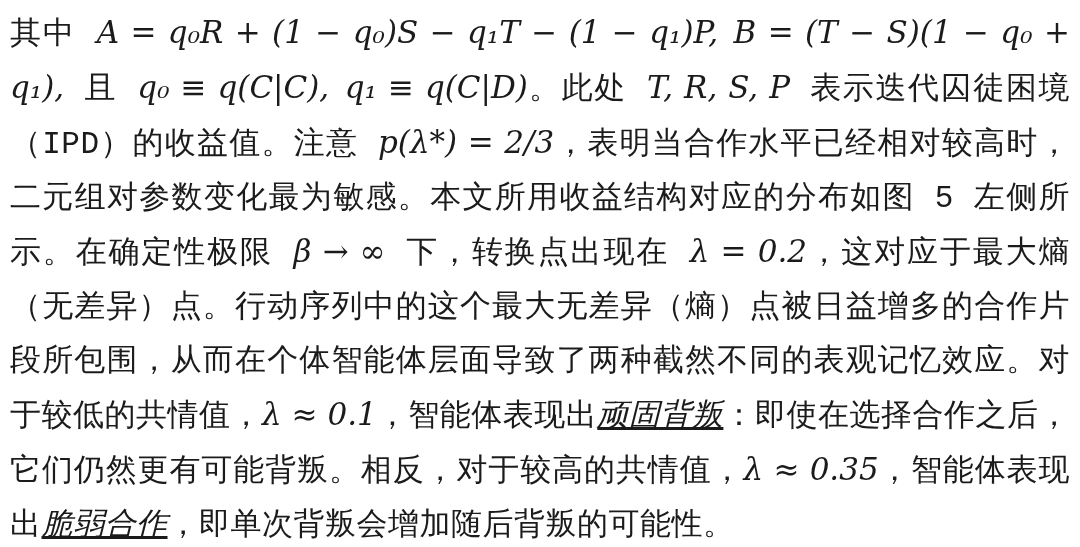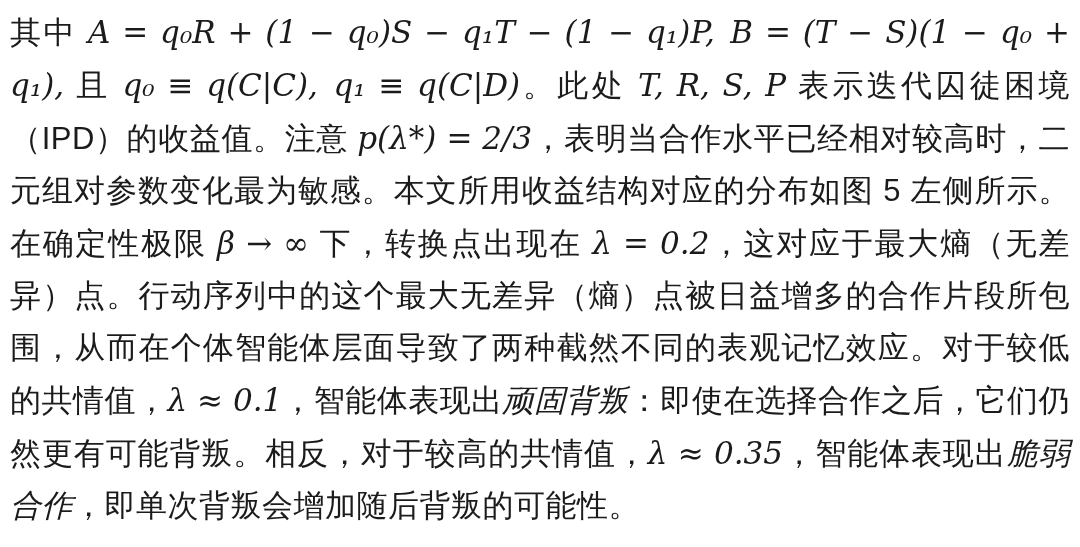--- a/index.html
+++ b/index.html
@@ -23,28 +23,30 @@
     font-size: 31px;
     line-height: 52px;
     color: #1b1b1b;
     text-align: justify;
     text-justify: inter-ideograph;
     letter-spacing: 0.5px;
     margin: 0;
   }
   .seg-cjk {
     font-style: normal;
+    font-family: Liberation Mono, monospace;
   }
   .seg-math {
     font-family: "DejaVu Serif", "Liberation Serif", serif;
     font-style: italic;
     letter-spacing: 0;
   }
   .seg-cjk-italic {
     font-style: italic;
+    text-decoration: underline;
   }
 </style>
 </head>
 <body>
 
 <div class="page">
   <p class="paragraph"><span class="seg-cjk">其中 </span><span class="seg-math">A = q₀R + (1 − q₀)S − q₁T − (1 − q₁)P, B = (T − S)(1 − q₀ + q₁),</span><span class="seg-cjk"> 且 </span><span class="seg-math">q₀ ≡ q(C|C), q₁ ≡ q(C|D)</span><span class="seg-cjk">。此处 </span><span class="seg-math">T, R, S, P</span><span class="seg-cjk"> 表示迭代囚徒困境（IPD）的收益值。注意 </span><span class="seg-math">p(λ*) = 2/3</span><span class="seg-cjk">，表明当合作水平已经相对较高时，二元组对参数变化最为敏感。本文所用收益结构对应的分布如图 5 左侧所示。在确定性极限 </span><span class="seg-math">β → ∞</span><span class="seg-cjk"> 下，转换点出现在 </span><span class="seg-math">λ = 0.2</span><span class="seg-cjk">，这对应于最大熵（无差异）点。行动序列中的这个最大无差异（熵）点被日益增多的合作片段所包围，从而在个体智能体层面导致了两种截然不同的表观记忆效应。对于较低的共情值，</span><span class="seg-math">λ ≈ 0.1</span><span class="seg-cjk">，智能体表现出</span><span class="seg-cjk-italic">顽固背叛</span><span class="seg-cjk">：即使在选择合作之后，它们仍然更有可能背叛。相反，对于较高的共情值，</span><span class="seg-math">λ ≈ 0.35</span><span class="seg-cjk">，智能体表现出</span><span class="seg-cjk-italic">脆弱合作</span><span class="seg-cjk">，即单次背叛会增加随后背叛的可能性。</span></p>
 </div>
 
 </body></html>

